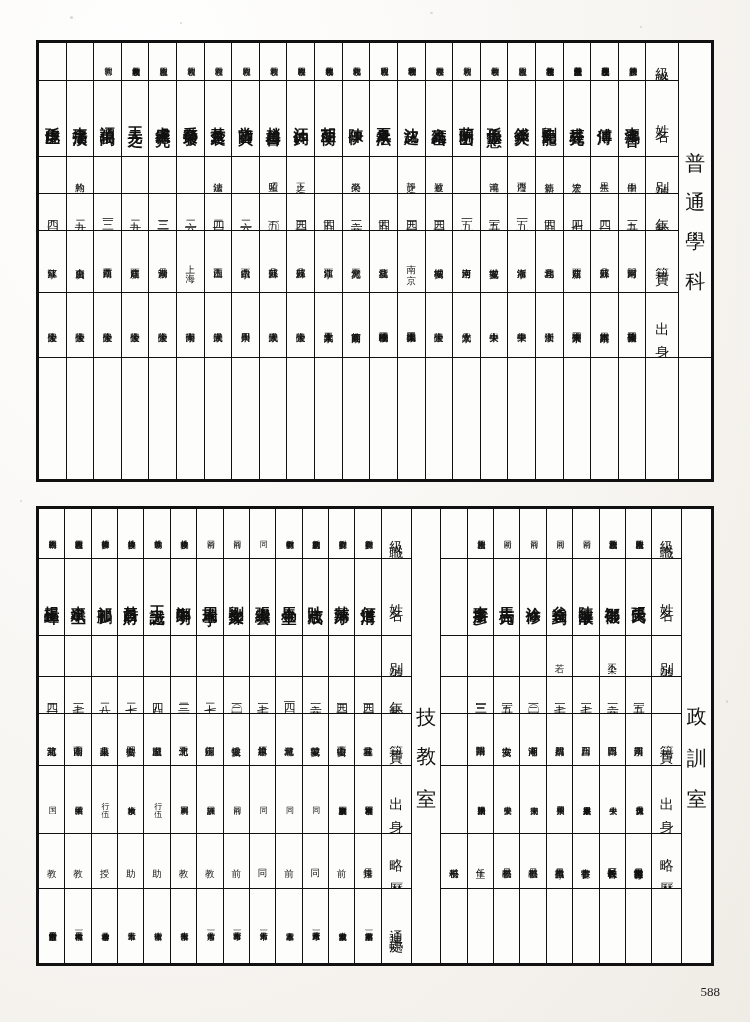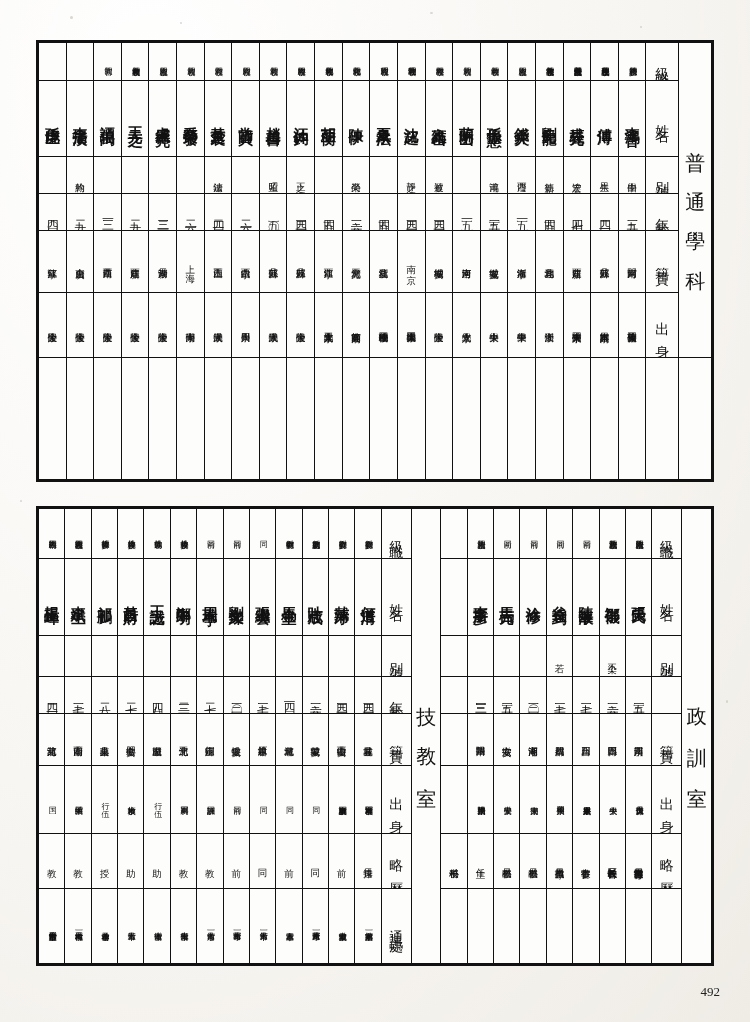--- a/index.html
+++ b/index.html
@@ -1905,14 +1905,14 @@
             <td>
               <div class="cellwrap">
                 <span class="v vmid"></span>
               </div>
             </td>
           </tr>
         </tbody>
     </table>
   </div>
 
-  <div class="pagenum">492</div>
+  <div class="pagenum">588</div>
 </div>
 
 </body></html>

